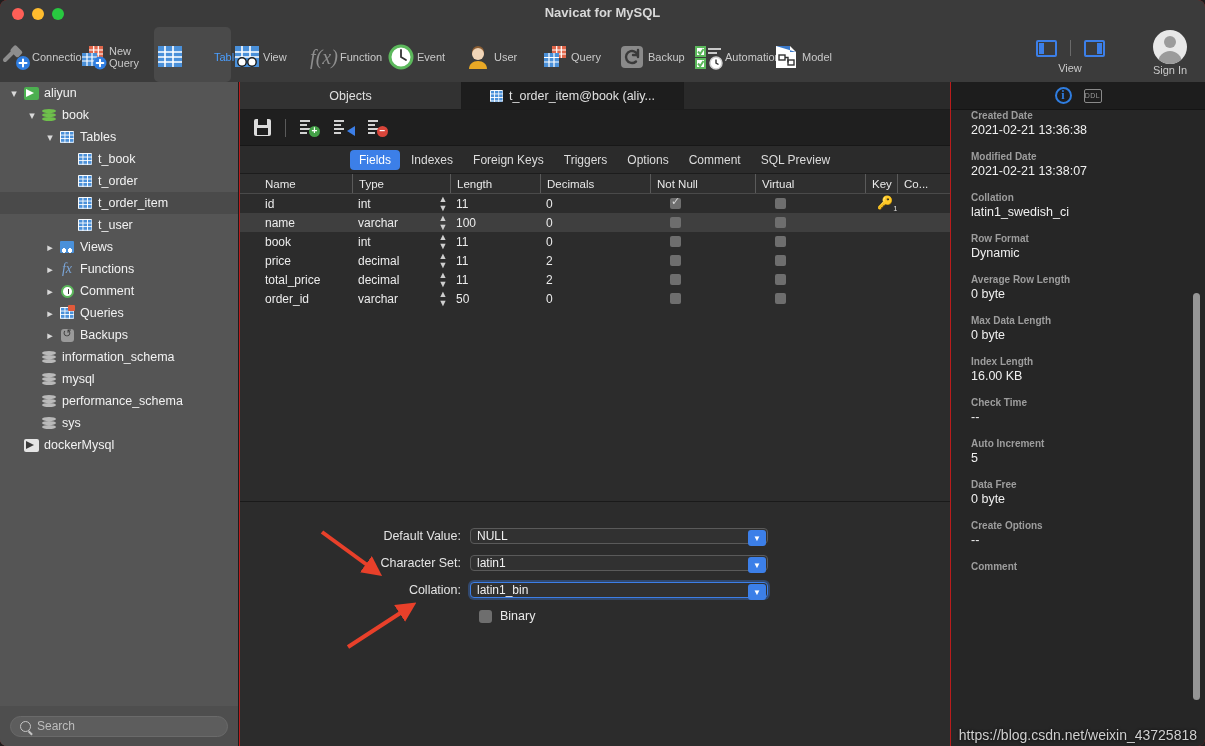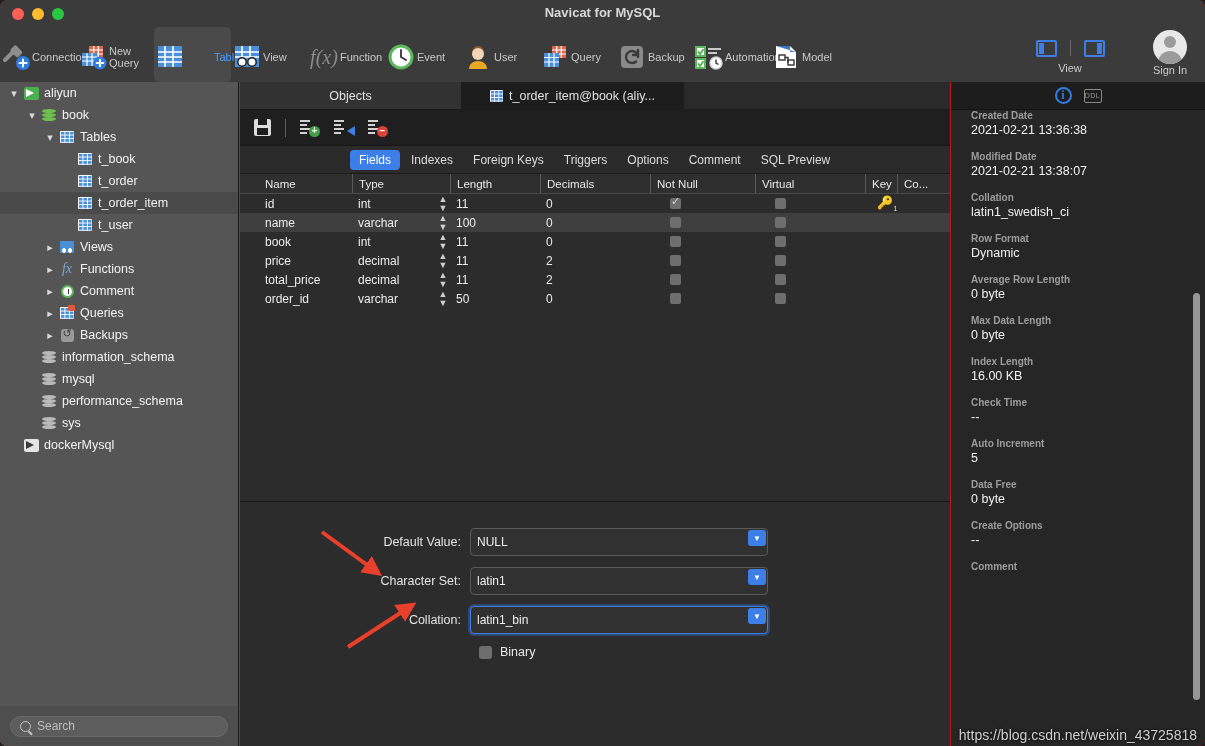--- a/index.html
+++ b/index.html
@@ -207,21 +207,21 @@
   .keyico sub { font-size: 8px; color: #d6d6d6; }
 
   
   .detail {
     position: absolute; left: 0; bottom: 0; width: 710px; height: 245px;
     background: #2c2c2c; border-top: 1px solid #1a1a1a;
   }
   .frow { display: flex; align-items: center; margin-bottom: 11px; }
   .flabel { width: 230px; text-align: right; font-size: 12.5px; color: #e4e4e4; padding-right: 9px; }
   .fctl {
-    width: 298px; height: 28px; background: #313131; border: 1px solid #5a5a5a; border-radius: 4px;
+    width: 298px; height: 16px; background: #313131; border: 1px solid #5a5a5a; border-radius: 4px;
     display: flex; align-items: center; position: relative;
   }
   .fctl.focused { border-color: #3c7fe8; box-shadow: 0 0 0 2px rgba(60,127,232,.35); }
   .fval { font-size: 12px; color: #f0f0f0; padding-left: 6px; flex: 1; }
   .fdrop {
     position: absolute; right: 1px; top: 1px; width: 18px; height: 16px;
     background: #3c7fe8; border-radius: 3px; display: flex; align-items: center; justify-content: center;
     color: #fff; font-size: 8px;
   }
   .fcheckrow { display: flex; align-items: center; }

